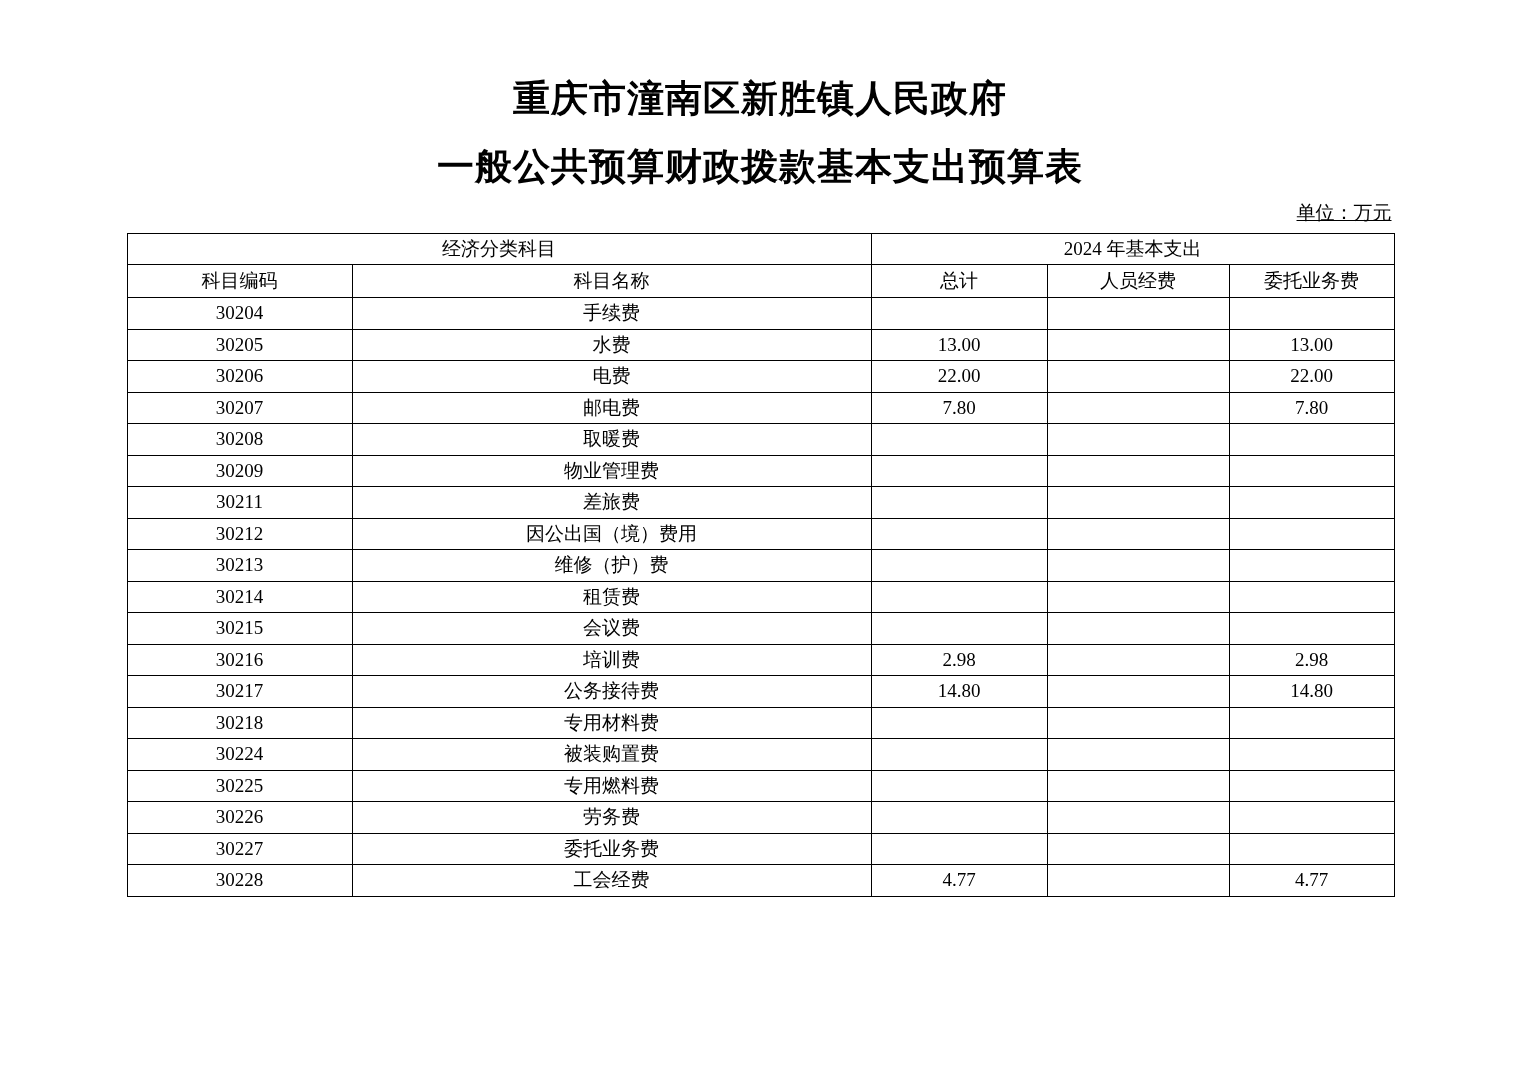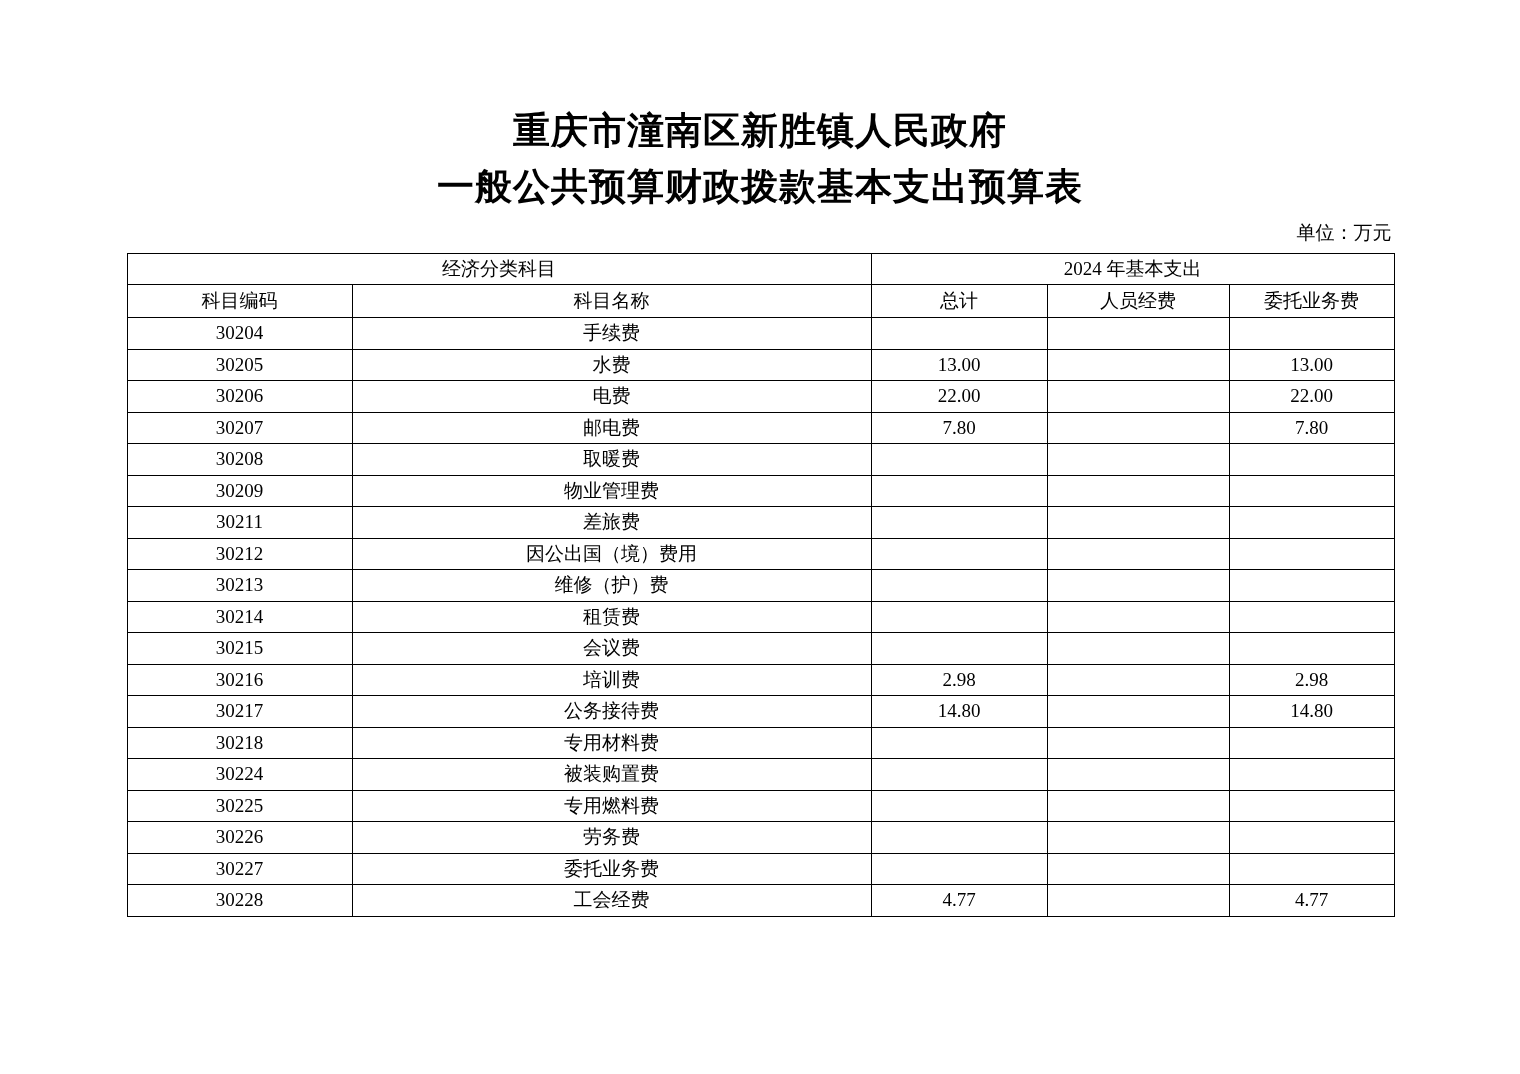--- a/index.html
+++ b/index.html
@@ -10,38 +10,39 @@
     color: #000000;
     font-family: "Liberation Serif", "DejaVu Serif", serif;
     overflow: hidden;
   }
   .doc {
     width: 1267px;
     margin: 0 auto;
     position: relative;
   }
   .title-block {
-    padding-top: 112px;
+    padding-top: 80px;
     text-align: center;
   }
   .title-line {
     font-size: 37px;
     font-weight: bold;
     line-height: 1.0;
     letter-spacing: 1px;
   }
   .title-line + .title-line {
-    margin-top: 19px;
+    margin-top: 31px;
   }
   .unit-note {
     text-align: right;
     font-size: 19px;
     margin-top: 15px;
     margin-bottom: 7px;
     padding-right: 2px;
+    text-decoration: underline;
   }
   table.budget {
     width: 1267px;
     border-collapse: collapse;
     table-layout: fixed;
     font-size: 19px;
   }
   table.budget th, table.budget td {
     border: 1.5px solid #000;
     font-weight: normal;

